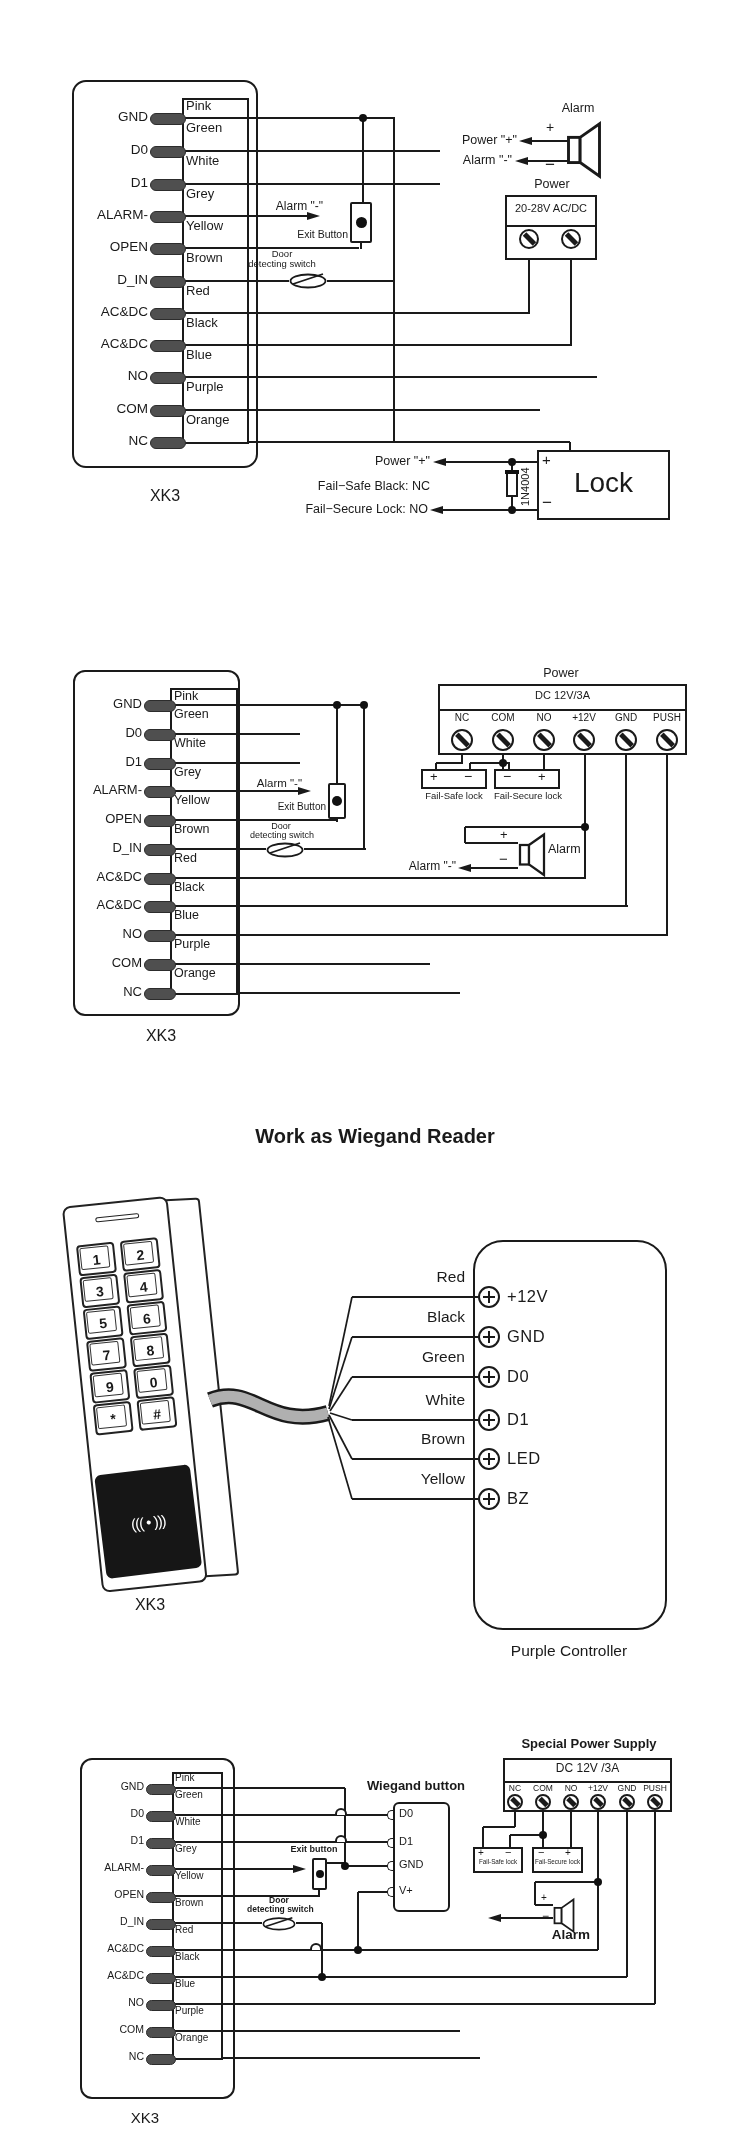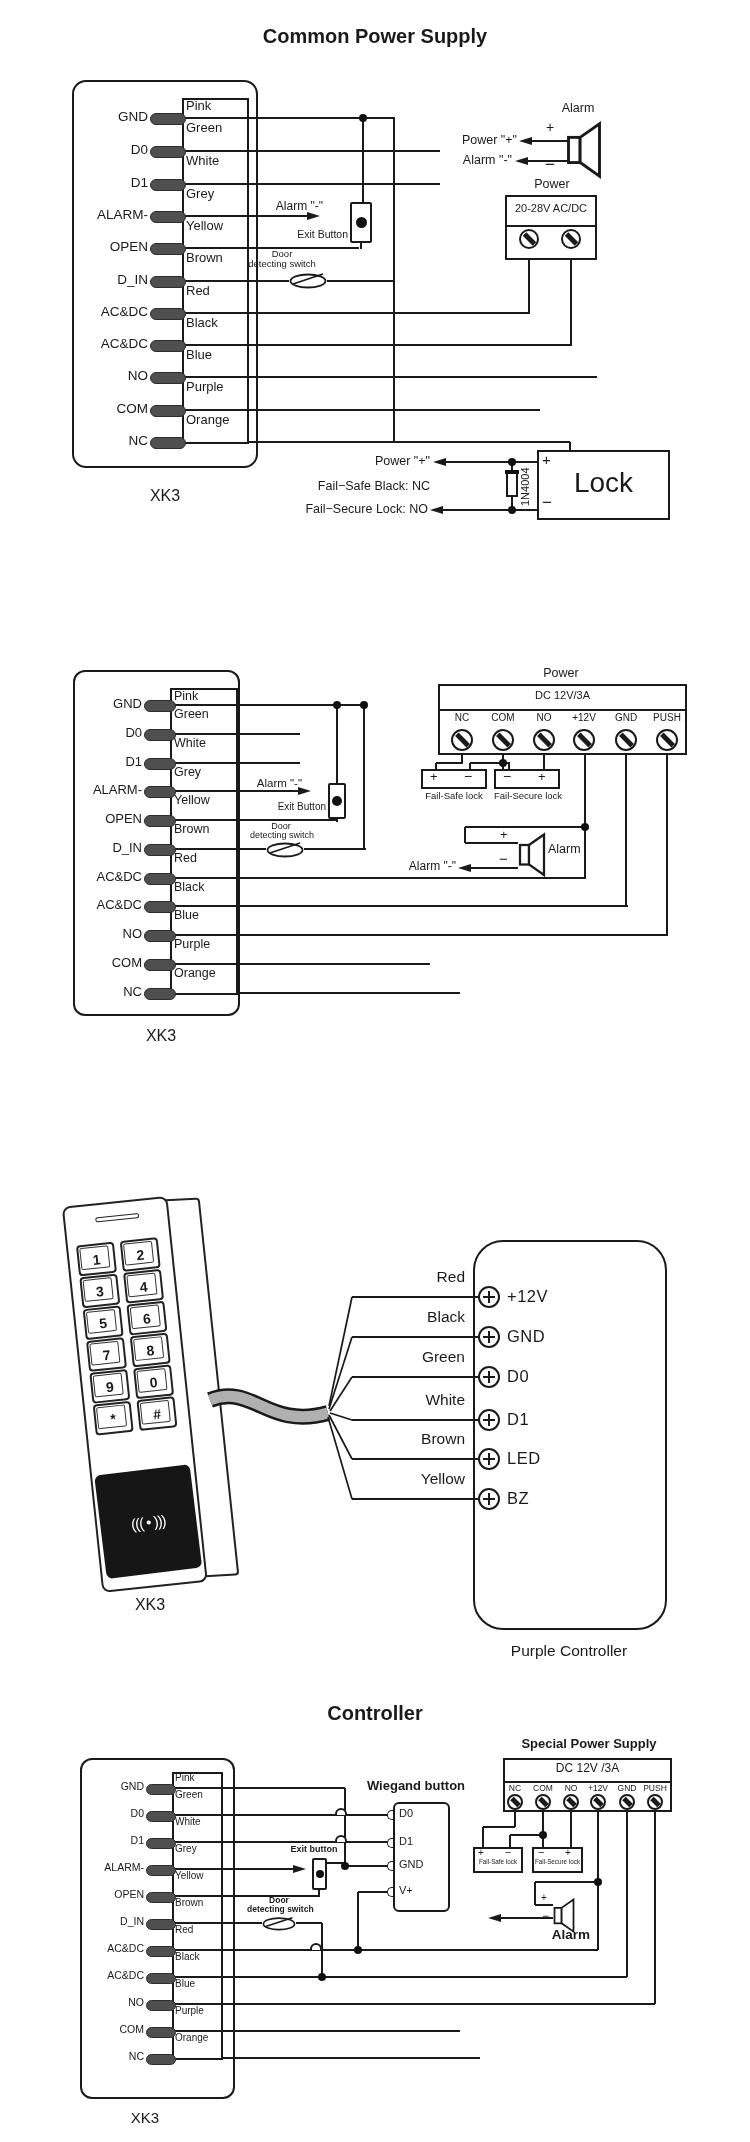--- a/index.html
+++ b/index.html
@@ -17,21 +17,20 @@
   .key{position:absolute;border:2px solid #222;border-radius:4px;background:#fff;
        display:flex;align-items:center;justify-content:center;font-size:14px;font-weight:600;}
   .key:after{content:"";position:absolute;inset:1px 4px 4px 1px;border:1px solid #333;border-radius:2px;}
   svg{position:absolute;z-index:2;}
 </style>
 </head>
 <body>
 
 <div id="canvas">
 
-  <span class="lb" style="left:0px;top:26px;width:750px;text-align:center;font-size:20px;font-weight:700;">Common Power Supply</span>
   <span class="lb" style="left:245px;top:200px;width:78px;text-align:right;font-size:12px;">Alarm "-"</span>
   <span class="lb" style="left:288px;top:229px;width:60px;text-align:right;font-size:10.5px;">Exit Button</span>
   <span class="lb" style="left:243px;top:249px;width:78px;text-align:center;font-size:9.5px;">Door</span>
   <span class="lb" style="left:243px;top:259px;width:78px;text-align:center;font-size:9.5px;">detecting switch</span>
   <span class="lb" style="left:554px;top:102px;width:48px;text-align:center;font-size:12.5px;">Alarm</span>
   <span class="lb" style="left:546px;top:120px;font-size:14px;">+</span>
   <span class="lb" style="left:545px;top:156px;font-size:17px;">−</span>
   <span class="lb" style="left:437px;top:134px;width:80px;text-align:right;font-size:12.5px;">Power "+"</span>
   <span class="lb" style="left:434px;top:154px;width:78px;text-align:right;font-size:12.5px;">Alarm "-"</span>
   <span class="lb" style="left:527px;top:178px;width:50px;text-align:center;font-size:12.5px;">Power</span>
@@ -56,24 +55,24 @@
   <span class="lb" style="left:503px;top:769px;font-size:14px;">−</span>
   <span class="lb" style="left:538px;top:770px;font-size:13px;">+</span>
   <span class="lb" style="left:419px;top:791px;width:70px;text-align:center;font-size:9.5px;">Fail-Safe lock</span>
   <span class="lb" style="left:492px;top:791px;width:72px;text-align:center;font-size:9.5px;">Fail-Secure lock</span>
   <span class="lb" style="left:500px;top:828px;font-size:13px;">+</span>
   <span class="lb" style="left:499px;top:851px;font-size:15px;">−</span>
   <span class="lb" style="left:548px;top:843px;width:40px;font-size:12.5px;">Alarm</span>
   <span class="lb" style="left:398px;top:860px;width:58px;text-align:right;font-size:12px;">Alarm "-"</span>
   <span class="lb" style="left:136px;top:1028px;width:50px;text-align:center;font-size:16px;">XK3</span>
 
+  <span class="lb" style="left:0px;top:1126px;width:750px;text-align:center;font-size:20px;font-weight:700;">Work as Wiegand Reader</span>
   <span class="lb" style="left:469px;top:1643px;width:200px;text-align:center;font-size:15.5px;">Purple Controller</span>
   <span class="lb" style="left:122px;top:1597px;width:56px;text-align:center;font-size:16px;">XK3</span>
 
-  <span class="lb" style="left:0px;top:1703px;width:750px;text-align:center;font-size:20px;font-weight:700;">Controller</span>
   <span class="lb" style="left:357px;top:1779px;width:118px;text-align:center;font-size:13px;font-weight:700;">Wiegand button</span>
   <span class="lb" style="left:508px;top:1737px;width:162px;text-align:center;font-size:13px;font-weight:700;">Special Power Supply</span>
   <span class="lb" style="left:503px;top:1762px;width:169px;text-align:center;font-size:12px;">DC 12V /3A</span>
   <span class="lb" style="left:284px;top:1845px;width:60px;text-align:center;font-size:9px;font-weight:700;">Exit button</span>
   <span class="lb" style="left:247px;top:1896px;width:64px;text-align:center;font-size:8.5px;font-weight:700;">Door</span>
   <span class="lb" style="left:247px;top:1905px;width:64px;text-align:center;font-size:8.5px;font-weight:700;">detecting switch</span>
   <span class="lb" style="left:478px;top:1848px;font-size:10px;">+</span>
   <span class="lb" style="left:505px;top:1847px;font-size:11px;">−</span>
   <span class="lb" style="left:538px;top:1847px;font-size:11px;">−</span>
   <span class="lb" style="left:565px;top:1848px;font-size:10px;">+</span>

